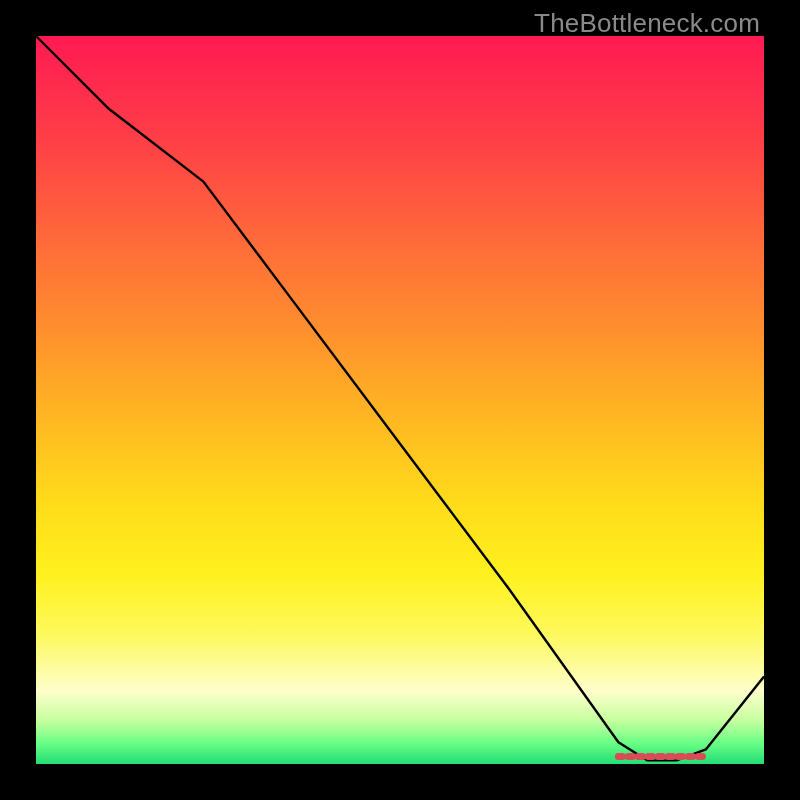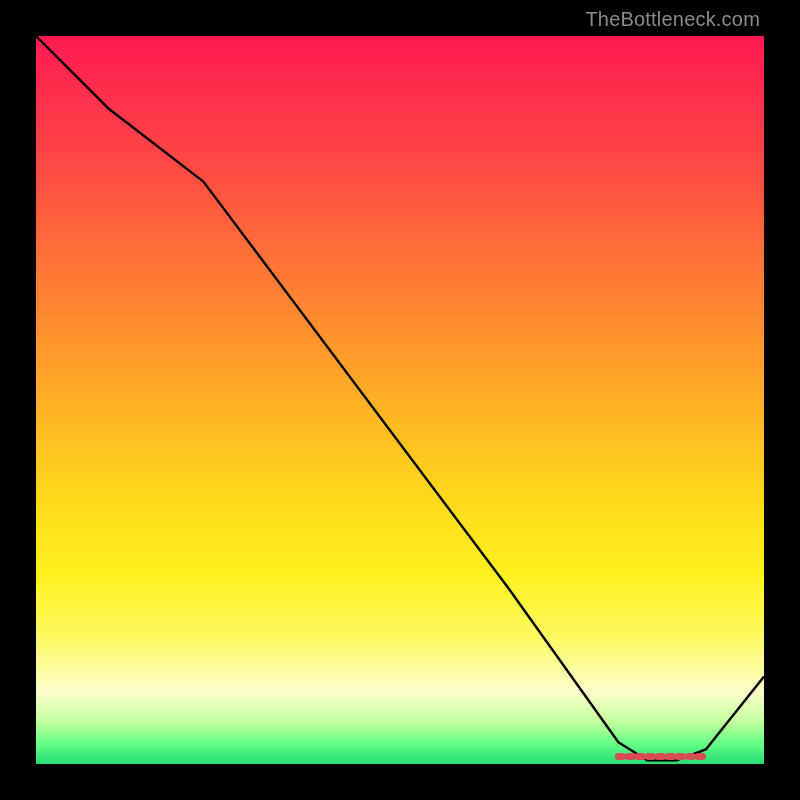--- a/index.html
+++ b/index.html
@@ -32,21 +32,21 @@
       #c7ffa0 94%,
       #6dff86 97%,
       #22dd73 100%
     );
   }
   .attribution {
     position: absolute;
     top: 8px;
     right: 40px;
     color: #8a8a8a;
-    font-size: 20px;
+    font-size: 26px;
     font-weight: 500;
     letter-spacing: 0.2px;
     user-select: none;
   }
   svg.overlay {
     position: absolute;
     left: 36px;
     top: 36px;
     width: 728px;
     height: 728px;

